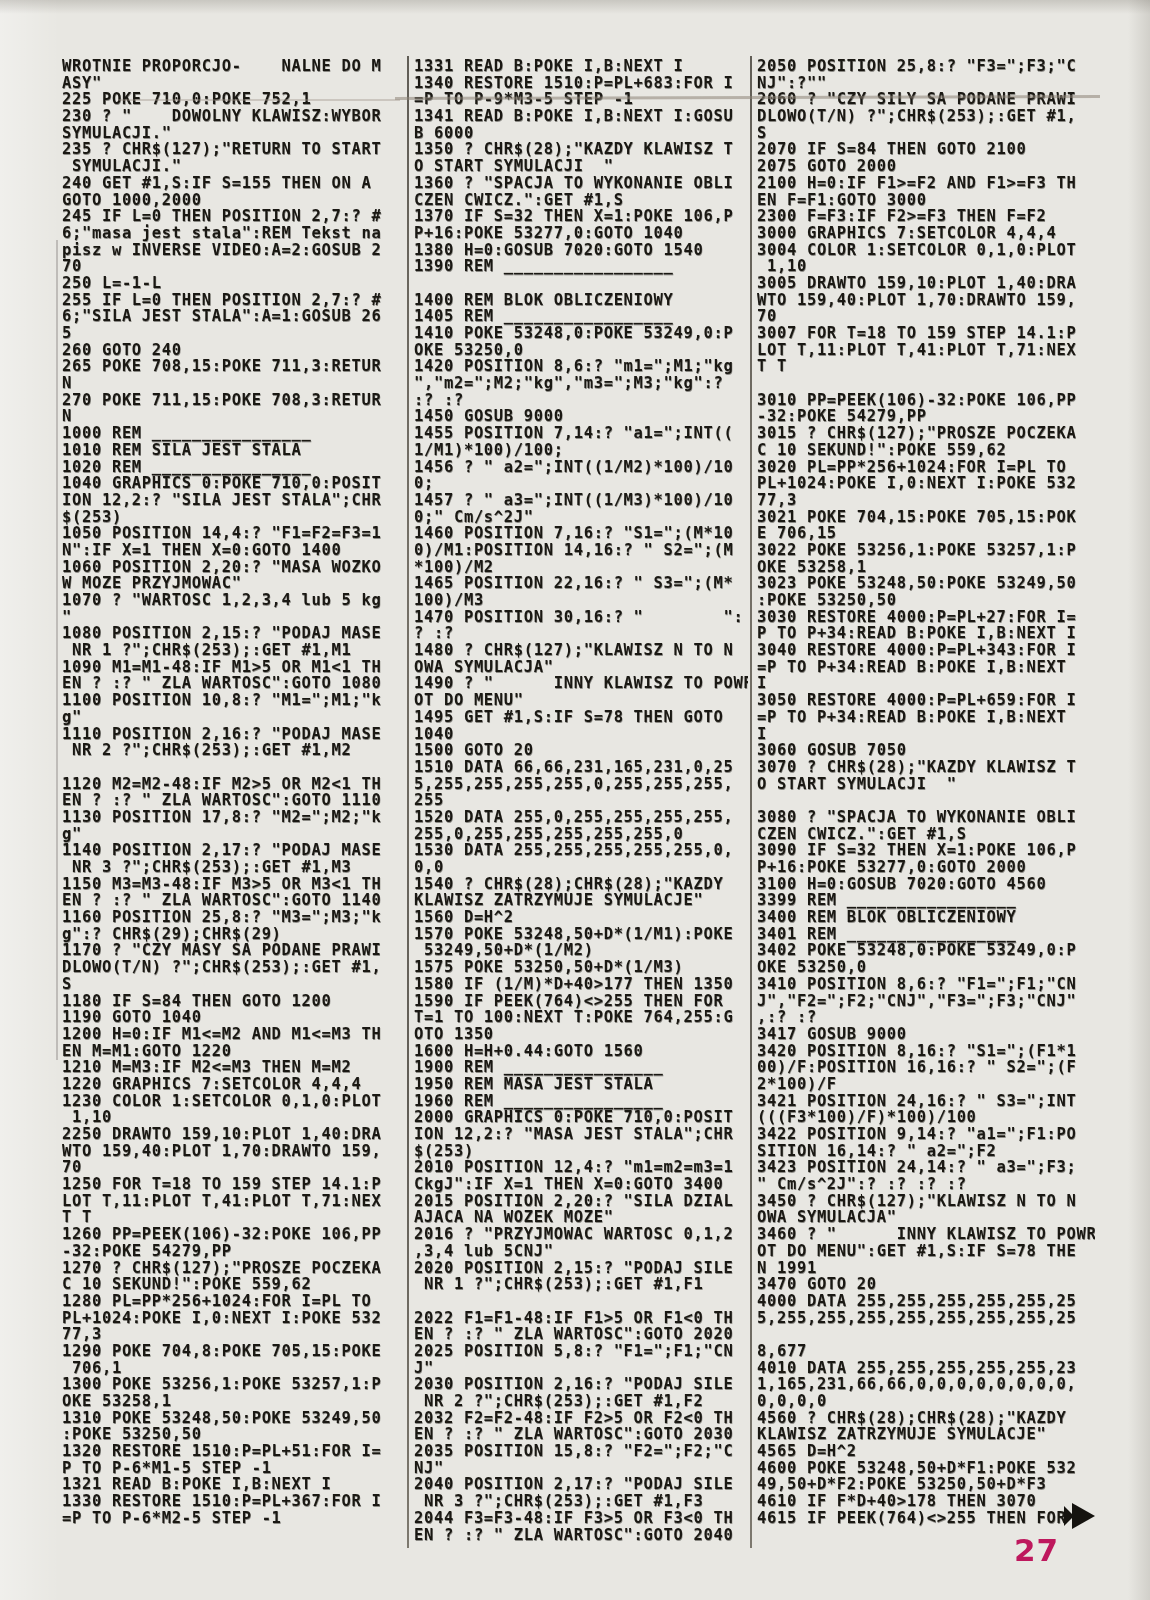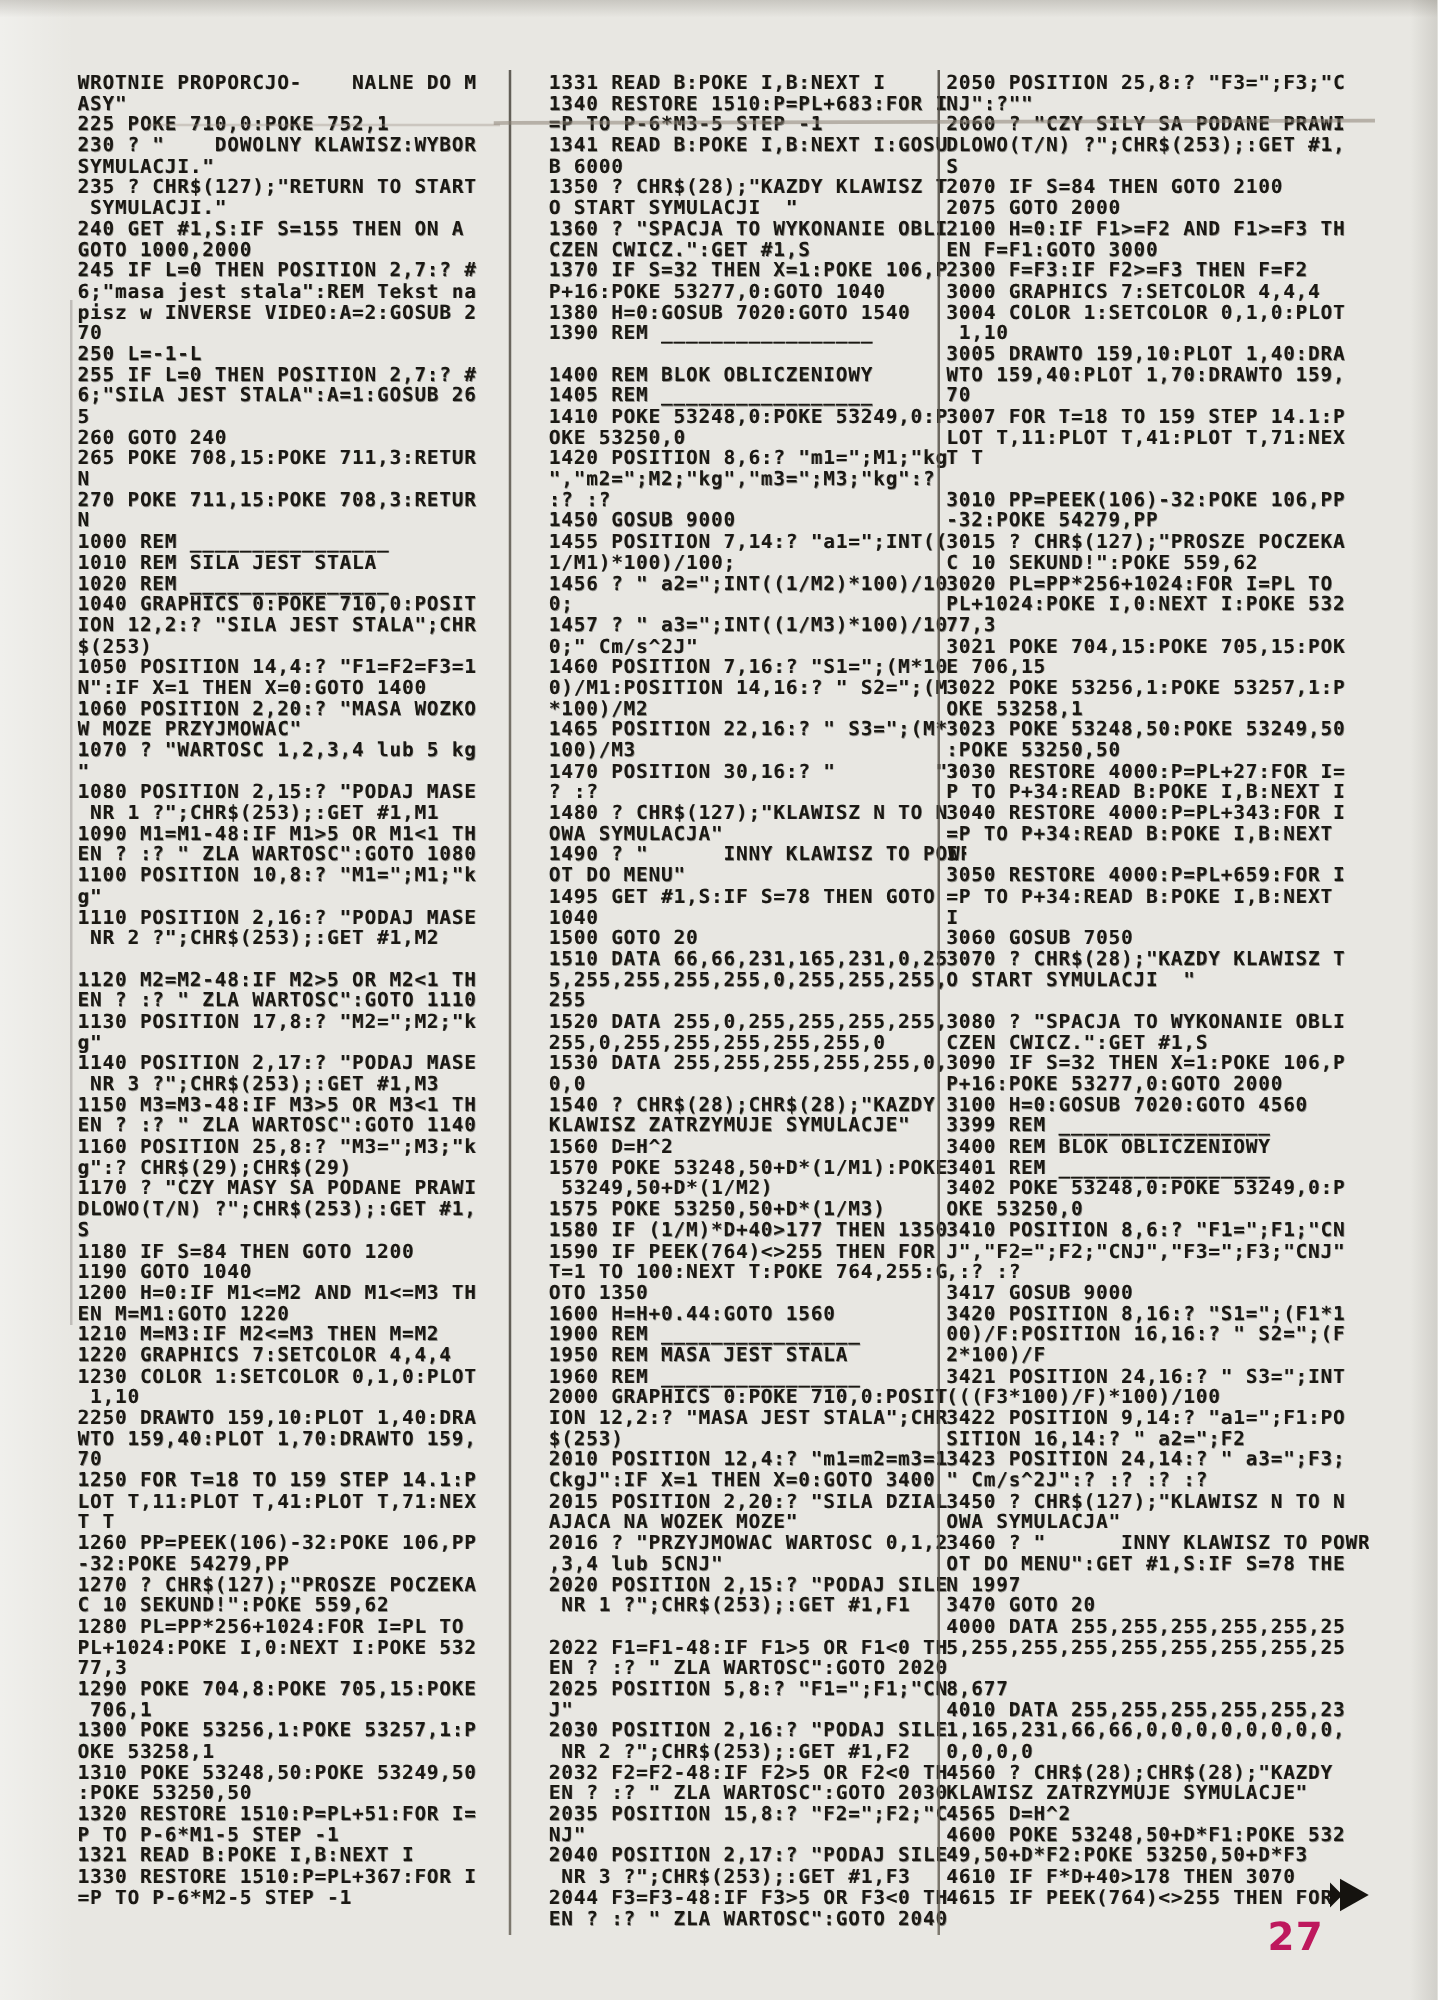--- a/index.html
+++ b/index.html
@@ -15,21 +15,21 @@
       linear-gradient(270deg, rgba(90,85,75,0.16) 0px, rgba(90,85,75,0.0) 22px),
       linear-gradient(90deg, rgba(255,255,255,0.35) 0px, rgba(255,255,255,0.0) 60px);
   }
   .col{
     position:absolute;top:58px;height:1500px;overflow:hidden;
     color:#1a1813;
     font-size:15.5px;font-weight:700;letter-spacing:0.65px;
     text-shadow:0.5px 0.5px 0 rgba(26,24,19,0.45);
   }
   .col-1{left:62px;width:344px;}
-  .col-2{left:414px;width:334px;margin-left:25px;}
+  .col-2{left:414px;width:334px;}
   .col-3{left:757px;width:338px;}
   .ln{height:16.7px;line-height:16.7px;white-space:pre;}
   .vrule{
     position:absolute;top:56px;width:2px;height:1492px;
     background:linear-gradient(180deg,#49453d 0%,#615c52 35%,#49453d 70%,#6a655a 100%);
     opacity:0.85;
   }
   .vrule-1{left:407px;}
   .vrule-2{left:750px;}
   .margin-line{
@@ -140,21 +140,21 @@
       <div class="ln">1320 RESTORE 1510:P=PL+51:FOR I=</div>
       <div class="ln">P TO P-6*M1-5 STEP -1</div>
       <div class="ln">1321 READ B:POKE I,B:NEXT I</div>
       <div class="ln">1330 RESTORE 1510:P=PL+367:FOR I</div>
       <div class="ln">=P TO P-6*M2-5 STEP -1</div>
     </div>
   <div class="vrule vrule-1"></div>
   <div class="col col-2">
       <div class="ln">1331 READ B:POKE I,B:NEXT I</div>
       <div class="ln">1340 RESTORE 1510:P=PL+683:FOR I</div>
-      <div class="ln">=P TO P-6*M3-5 STEP -1</div>
+      <div class="ln">=P TO P-9*M3-5 STEP -1</div>
       <div class="ln">1341 READ B:POKE I,B:NEXT I:GOSU</div>
       <div class="ln">B 6000</div>
       <div class="ln">1350 ? CHR$(28);"KAZDY KLAWISZ T</div>
       <div class="ln">O START SYMULACJI  "</div>
       <div class="ln">1360 ? "SPACJA TO WYKONANIE OBLI</div>
       <div class="ln">CZEN CWICZ.":GET #1,S</div>
       <div class="ln">1370 IF S=32 THEN X=1:POKE 106,P</div>
       <div class="ln">P+16:POKE 53277,0:GOTO 1040</div>
       <div class="ln">1380 H=0:GOSUB 7020:GOTO 1540</div>
       <div class="ln">1390 REM _________________</div>
@@ -302,21 +302,21 @@
       <div class="ln">3421 POSITION 24,16:? " S3=";INT</div>
       <div class="ln">(((F3*100)/F)*100)/100</div>
       <div class="ln">3422 POSITION 9,14:? "a1=";F1:PO</div>
       <div class="ln">SITION 16,14:? " a2=";F2</div>
       <div class="ln">3423 POSITION 24,14:? " a3=";F3;</div>
       <div class="ln">" Cm/s^2J":? :? :? :?</div>
       <div class="ln">3450 ? CHR$(127);"KLAWISZ N TO N</div>
       <div class="ln">OWA SYMULACJA"</div>
       <div class="ln">3460 ? "      INNY KLAWISZ TO POWR</div>
       <div class="ln">OT DO MENU":GET #1,S:IF S=78 THE</div>
-      <div class="ln">N 1997</div>
+      <div class="ln">N 1991</div>
       <div class="ln">3470 GOTO 20</div>
       <div class="ln">4000 DATA 255,255,255,255,255,25</div>
       <div class="ln">5,255,255,255,255,255,255,255,25</div>
       <div class="ln"></div>
       <div class="ln">8,677</div>
       <div class="ln">4010 DATA 255,255,255,255,255,23</div>
       <div class="ln">1,165,231,66,66,0,0,0,0,0,0,0,0,</div>
       <div class="ln">0,0,0,0</div>
       <div class="ln">4560 ? CHR$(28);CHR$(28);"KAZDY</div>
       <div class="ln">KLAWISZ ZATRZYMUJE SYMULACJE"</div>

